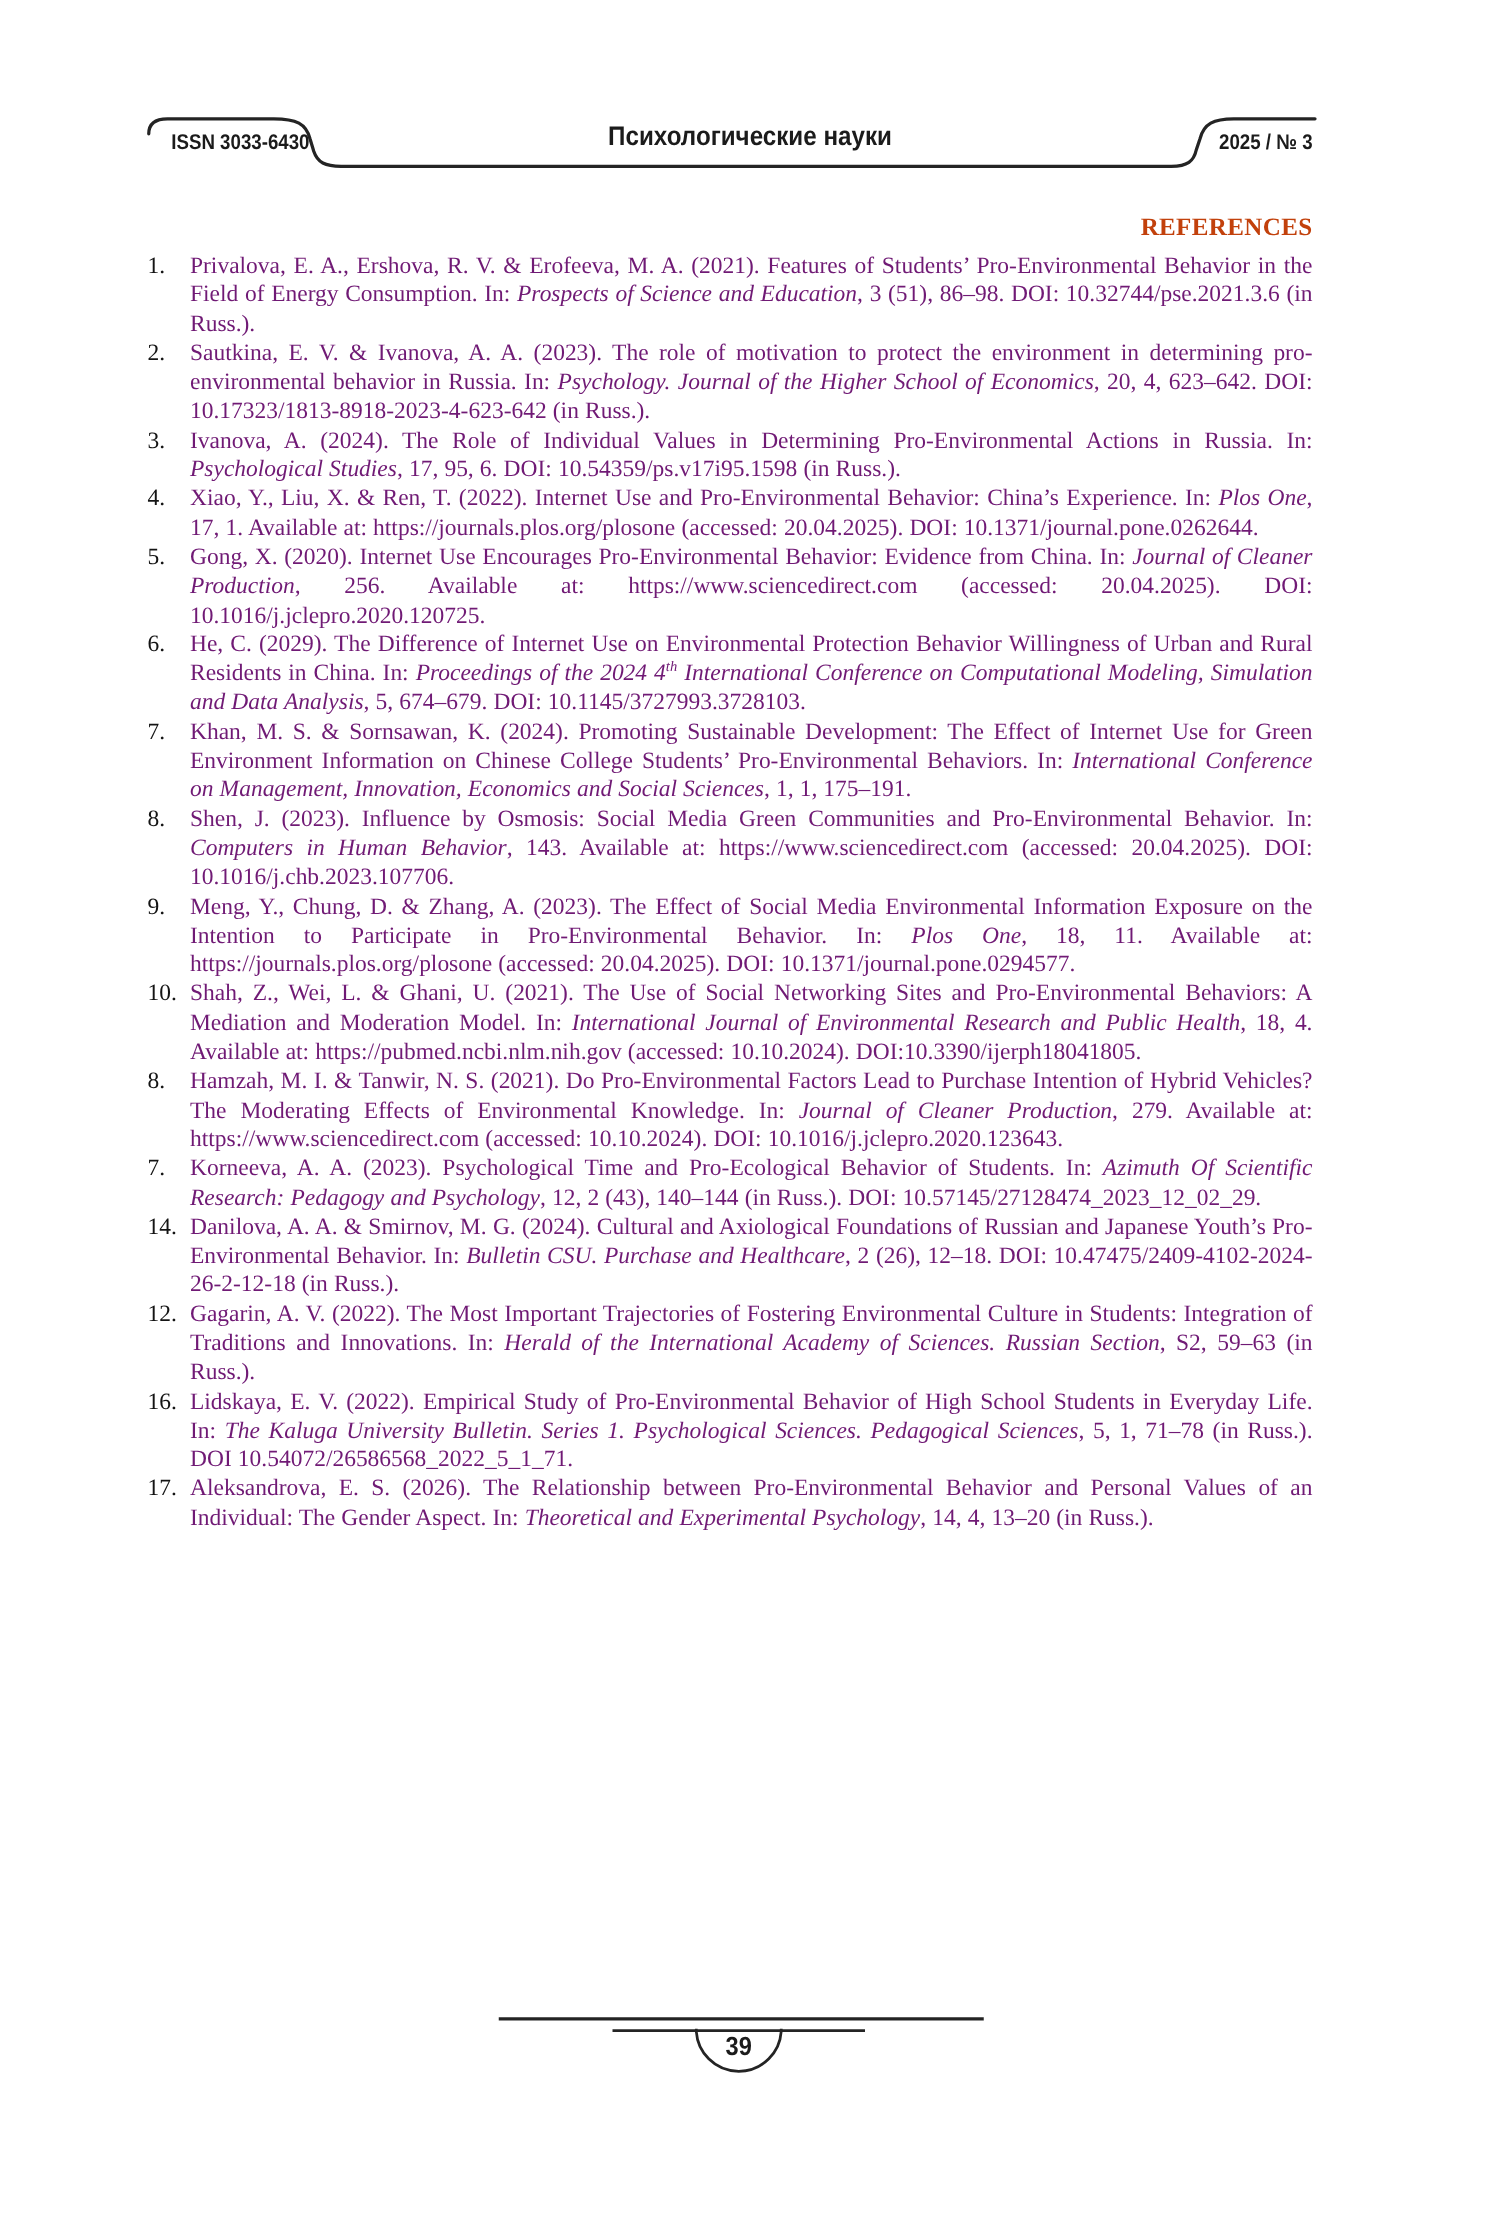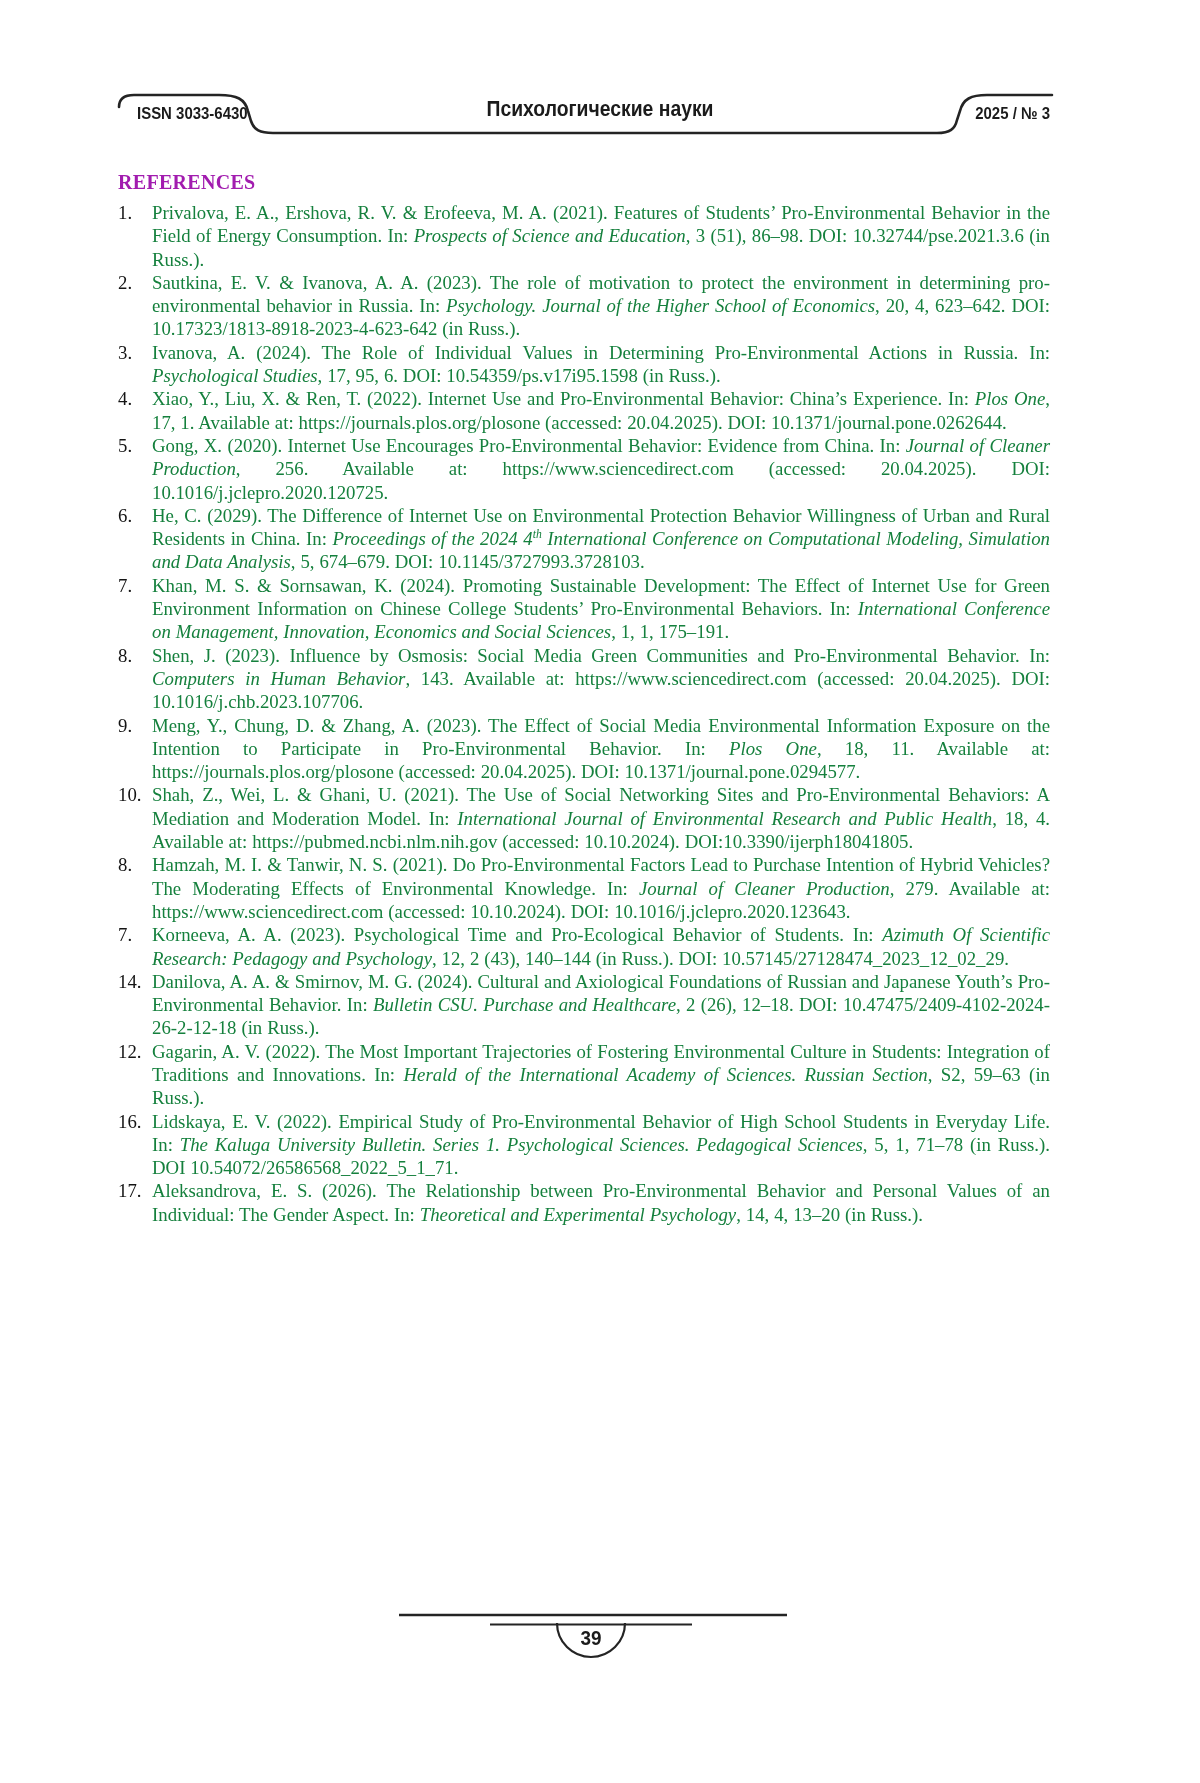--- a/index.html
+++ b/index.html
@@ -20,31 +20,31 @@
   #issn  { left:137px; top:104px; font-size:17px; transform:scaleX(0.88); transform-origin:left center; }
   #issue { right:150px; top:104px; font-size:17px; transform:scaleX(0.88); transform-origin:right center; }
   #section-title {
     left:0; top:97px; width:1200px; text-align:center;
     font-size:21.5px; transform:scaleX(0.9); transform-origin:center;
   }
 
   
   .main { position:absolute; left:118px; top:171px; width:932px; }
   .refs-title {
-    margin:0 0 7px 0; text-align:left;
-    font-size:20px; font-weight:700; letter-spacing:0.3px; color:#a21caf;
+    margin:0 0 7px 0; text-align:right;
+    font-size:20px; font-weight:700; letter-spacing:0.3px; color:#c2410c;
   }
   .ref-row { display:flex; }
   .ref-num {
     flex:0 0 34px; width:34px;
     font-size:18.8px; line-height:23.3px; color:#141414;
   }
   .ref-text {
     flex:1; text-align:justify; text-justify:inter-word;
-    font-size:18.8px; line-height:23.3px; color:#15803d;
+    font-size:18.8px; line-height:23.3px; color:#701a75;
     word-spacing:0.2px;
   }
   .ref-text i { font-style:italic; }
   .ref-text sup { font-size:0.62em; line-height:0; }
 
   
   .ftr-svg { position:absolute; left:0; top:1600px; }
   #page-number {
     position:absolute; left:556px; top:1626px; width:70px;
     text-align:center;

